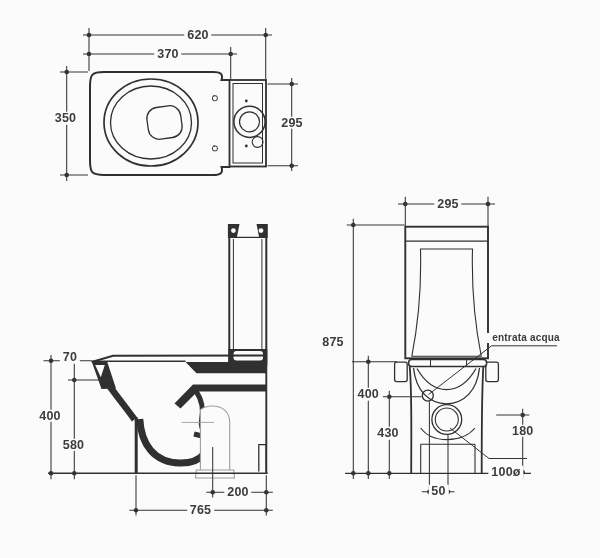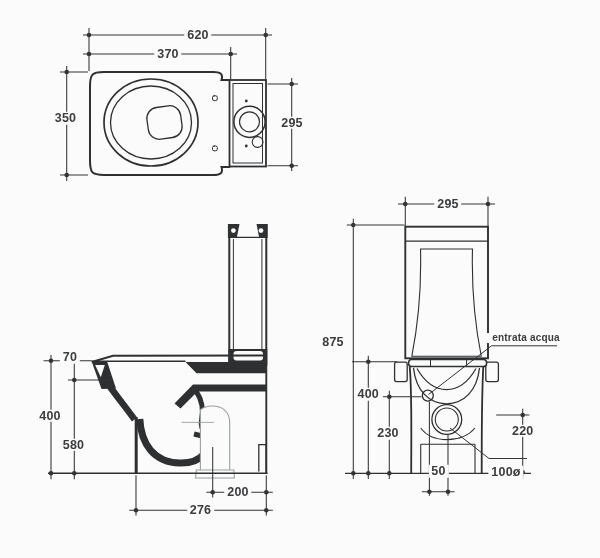--- a/index.html
+++ b/index.html
@@ -164,23 +164,23 @@
 
 <span class="dim" style="left:198px;top:34.5px">620</span>
 <span class="dim" style="left:168px;top:53.5px">370</span>
 <span class="dim" style="left:65.5px;top:118px">350</span>
 <span class="dim" style="left:292px;top:122.5px">295</span>
 
 <span class="dim" style="left:70px;top:357px">70</span>
 <span class="dim" style="left:50px;top:415.7px">400</span>
 <span class="dim" style="left:73.5px;top:444.5px">580</span>
 <span class="dim" style="left:238px;top:492px">200</span>
-<span class="dim" style="left:200.5px;top:510.2px">276</span>
+<span class="dim" style="left:200.5px;top:510.2px">765</span>
 
 <span class="dim" style="left:448px;top:203.8px">295</span>
 <span class="dim" style="left:333px;top:342px">875</span>
 <span class="dim" style="left:368.3px;top:394.2px">400</span>
-<span class="dim" style="left:388px;top:433.2px">230</span>
-<span class="dim" style="left:522.8px;top:430.8px">220</span>
+<span class="dim" style="left:388px;top:433.2px">430</span>
+<span class="dim" style="left:522.8px;top:430.8px">180</span>
 <span class="dim" style="left:506px;top:472px">100ø</span>
-<span class="dim" style="left:438.5px;top:471px">50</span>
+<span class="dim" style="left:438.5px;top:491px">50</span>
 <span class="dim note" style="left:526px;top:337.5px">entrata acqua</span>
 </div>
 
 </body></html>

